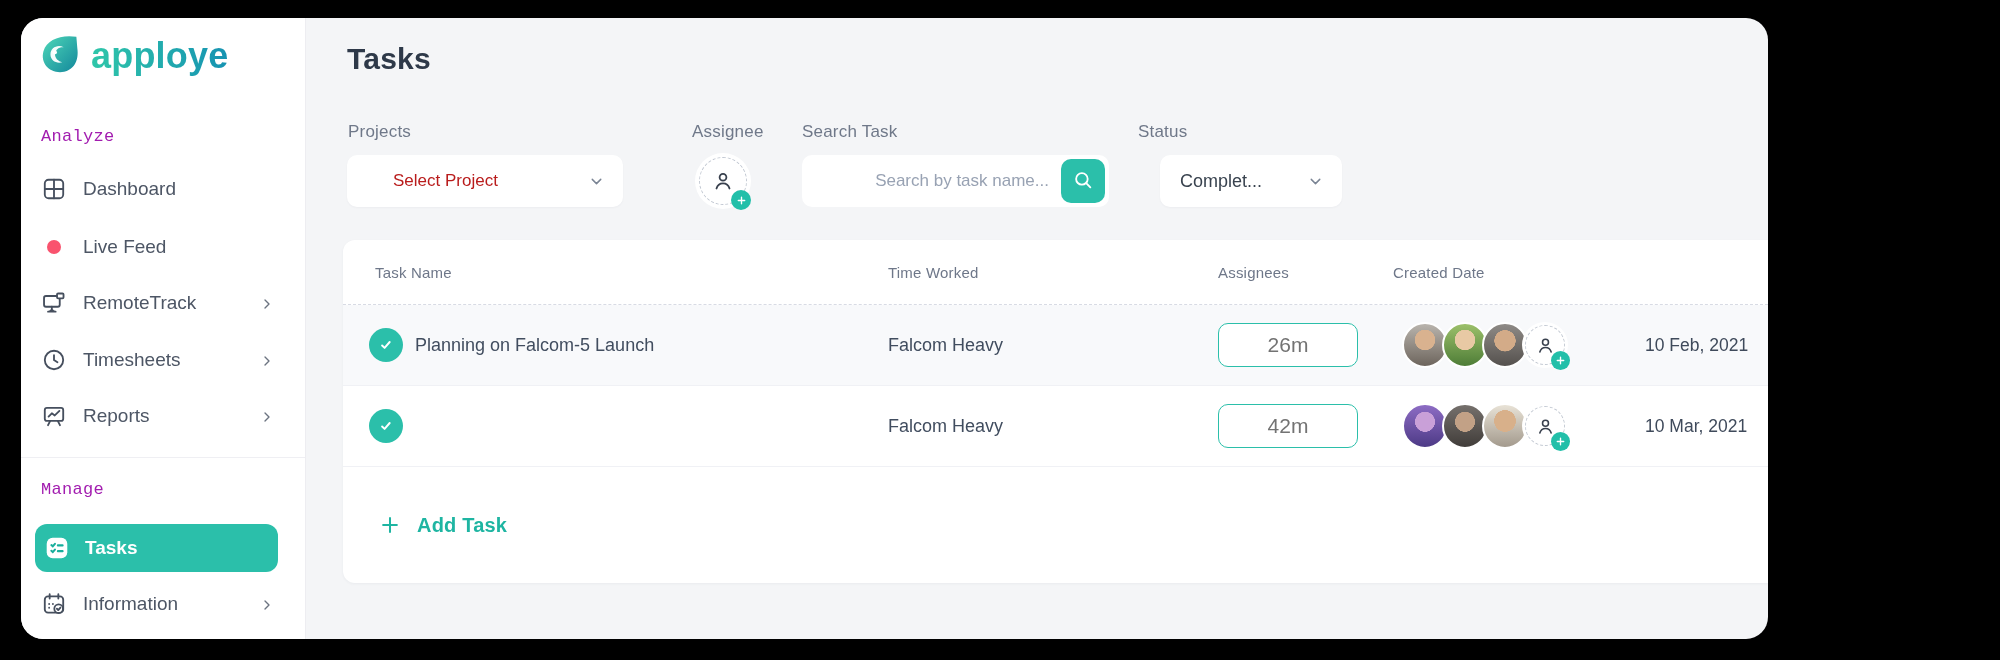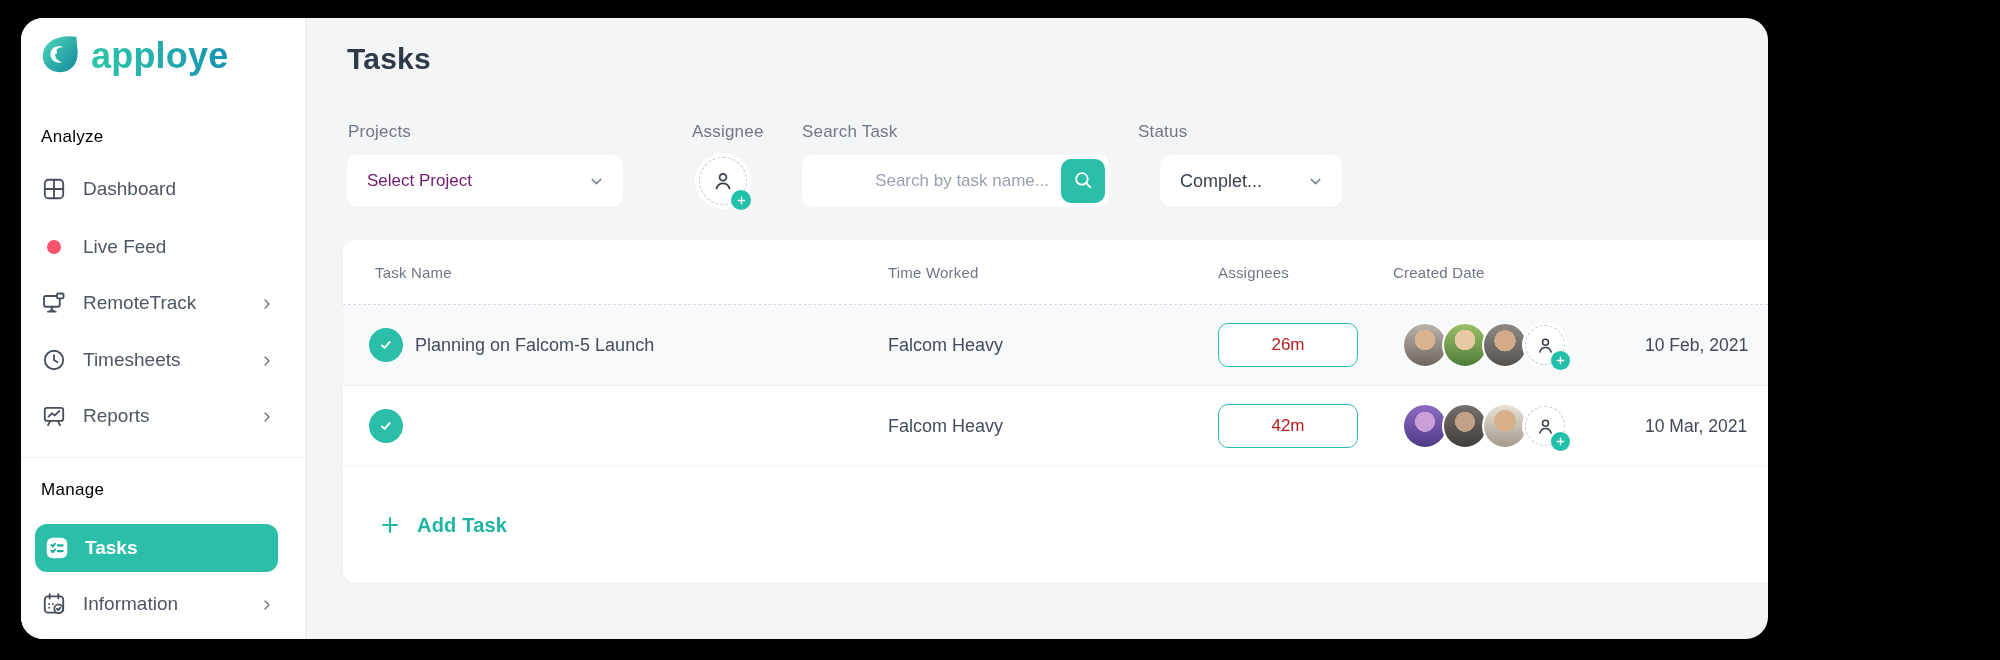--- a/index.html
+++ b/index.html
@@ -14,21 +14,21 @@
   .sidebar {
     position:relative; width:285px; flex-shrink:0; background:#FFFFFF;
     border-right:1px solid #EDEDF1;
   }
   .logo-row { position:absolute; left:19px; top:16px; display:flex; align-items:center; gap:11px; }
   .wordmark {
     font-size:36px; font-weight:700; letter-spacing:0.2px; color:#1CA8AC;
     background:linear-gradient(90deg,#2FC6A9 0%, #1693B2 100%);
     -webkit-background-clip:text; background-clip:text; -webkit-text-fill-color:transparent;
   }
-  .section-label { position:absolute; left:20px; font-size:17px; color:#000000; letter-spacing:0.3px; }
+  .section-label { position:absolute; left:20px; font-size:17px; color:#a21caf; letter-spacing:0.3px;font-family:Liberation Mono, monospace; }
   .nav-item {
     position:absolute; left:0; width:100%; height:44px; display:flex; align-items:center;
     padding-left:20px; color:#4D5665; font-size:19px; font-weight:500; cursor:pointer;
   }
   .nav-icon { width:26px; height:26px; margin-right:16px; display:flex; align-items:center; justify-content:center; color:#464F5E; }
   .nav-icon svg { width:26px; height:26px; }
   .live-dot { width:14px; height:14px; border-radius:50%; background:#F9536E; margin:6px 22px 6px 6px; }
   .chevron-right { position:absolute; right:30px; width:16px; height:16px; color:#6B7380; }
   .chevron-right svg { width:16px; height:16px; }
   .sidebar-divider { position:absolute; left:0; right:0; top:439px; height:1px; background:#EFEFF3; }
@@ -45,21 +45,21 @@
 
   .filter-label { position:absolute; top:104px; font-size:17px; font-weight:500; color:#6F7889; letter-spacing:0.2px; }
   .lbl-projects { left:42px; } .lbl-assignee { left:386px; } .lbl-search { left:496px; } .lbl-status { left:832px; }
 
   .select-box {
     position:absolute; top:137px; height:52px; background:#fff; border-radius:10px;
     display:flex; align-items:center; justify-content:space-between;
     padding:0 18px 0 20px; cursor:pointer; box-shadow:0 1px 2px rgba(40,50,70,0.04);
   }
   .projects-select { left:41px; width:276px; }
-  .projects-select .value { font-size:17px; color:#701a75; }
+  .projects-select .value { font-size:17px; color:#b91c1c;margin-left:26px; }
   .status-select { left:854px; width:182px; }
   .status-select .value { font-size:18px; color:#39434F; font-weight:500; }
   .chevron-down { width:17px; height:17px; color:#7A8494; display:flex; }
   .chevron-down svg { width:17px; height:17px; }
 
   .assignee-btn {
     position:absolute; left:389px; top:135px; width:56px; height:56px; border-radius:50%;
     background:#fff; display:flex; align-items:center; justify-content:center; cursor:pointer;
   }
   .assignee-btn::before { content:""; position:absolute; inset:4px; border:1.6px dashed #C2C8D2; border-radius:50%; }
@@ -105,21 +105,21 @@
   .trow-even { background:#fff; border-bottom:1px solid #F0F1F5; }
   .cell-name { display:flex; align-items:center; padding-left:26px; gap:12px; }
   .check-circle {
     width:34px; height:34px; min-width:34px; border-radius:50%; background:#2BBFAA;
     display:flex; align-items:center; justify-content:center; cursor:pointer;
   }
   .check-circle svg { width:18px; height:18px; }
   .task-name, .cell-project { font-size:18px; color:#414D5F; }
   .time-box {
     width:140px; height:44px; border:1.6px solid #2BBFAA; border-radius:10px; background:#fff;
-    display:flex; align-items:center; justify-content:center; font-size:17px; color:#b91c1c; cursor:pointer;
+    display:flex; align-items:center; justify-content:center; font-size:21px; color:#737373; cursor:pointer;
   }
   .avatar-stack { display:flex; align-items:center; padding-left:9px; }
   .avatar { width:46px; height:46px; border-radius:50%; border:2px solid #fff; }
   .avatar + .avatar, .avatar-stack .add-assignee { margin-left:-6px; }
   .av-r1-1 { background:radial-gradient(circle at 50% 38%, #d9b28f 0 30%, transparent 31%), linear-gradient(180deg,#b9b4ad,#6d655d); }
   .av-r1-2 { background:radial-gradient(circle at 50% 38%, #e8c9a4 0 30%, transparent 31%), linear-gradient(180deg,#9cc06a,#4e7d37); }
   .av-r1-3 { background:radial-gradient(circle at 50% 40%, #d3ab88 0 32%, transparent 33%), linear-gradient(180deg,#8e8a86,#55514e); }
   .av-r2-1 { background:radial-gradient(circle at 50% 40%, #c9a0d8 0 30%, transparent 31%), linear-gradient(180deg,#8d6cc4,#4d3a86); }
   .av-r2-2 { background:radial-gradient(circle at 50% 40%, #c2a186 0 30%, transparent 31%), linear-gradient(180deg,#75706c,#413d3a); }
   .av-r2-3 { background:radial-gradient(circle at 50% 38%, #d8b08a 0 32%, transparent 33%), linear-gradient(180deg,#e8e2d6,#a39a8d); }

